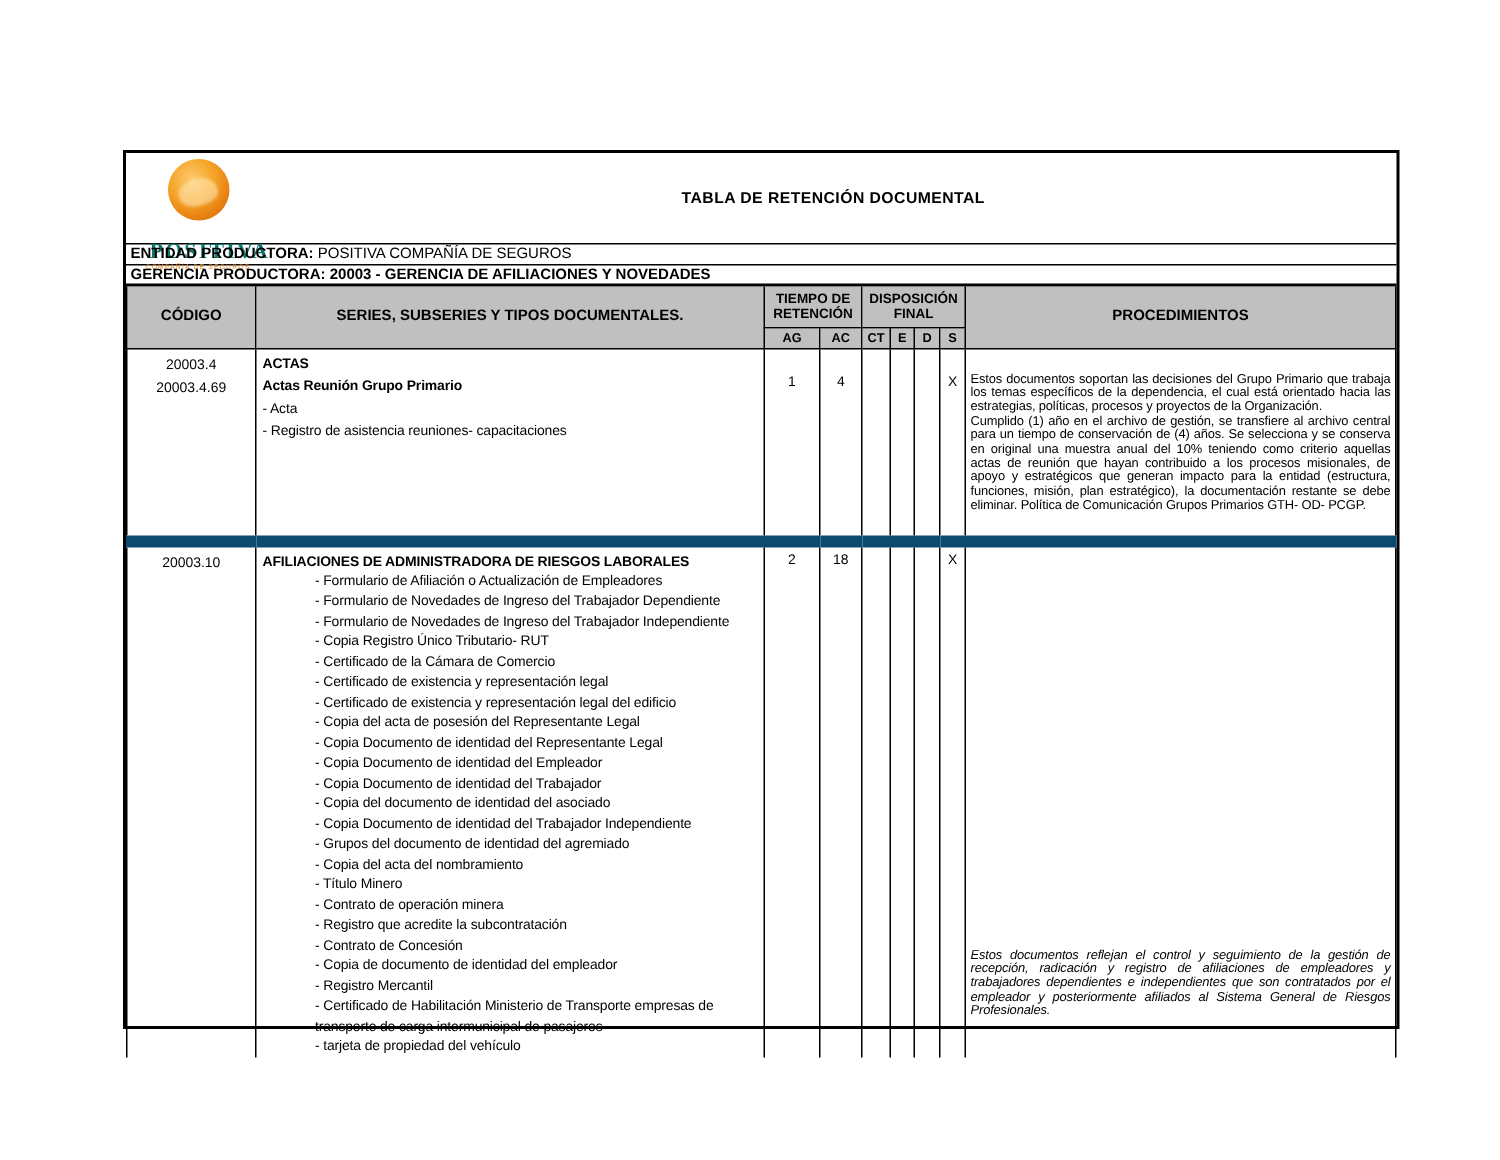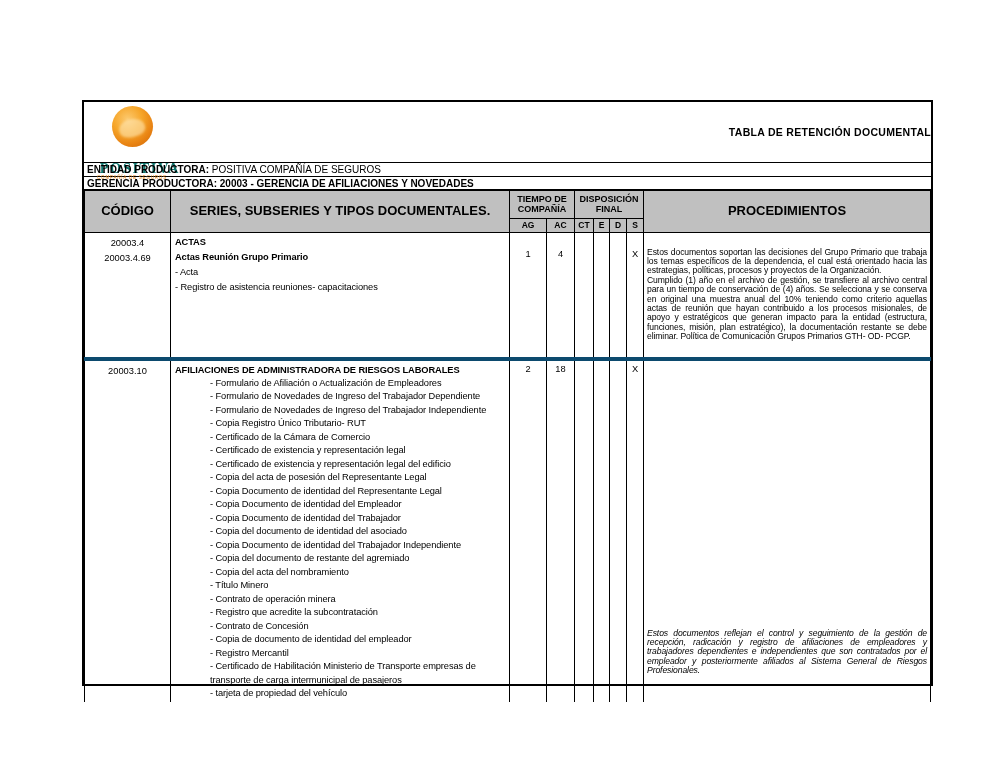--- a/index.html
+++ b/index.html
@@ -15,43 +15,43 @@
   .logo { width:96px; padding-top:3px; text-align:center; }
   .logo-circle { width:41px; height:41px; border-radius:50%; margin:1px auto 0 auto;
     background: radial-gradient(circle at 38% 32%, #fcc96e 0%, #f6a62a 38%, #e88212 68%, #c9660a 100%);
     position:relative; overflow:hidden; }
   .logo-circle:after { content:""; position:absolute; left:7px; top:13px; width:26px; height:18px;
     border-radius:50% 60% 40% 50%; background:rgba(255,235,190,.55);
     transform:rotate(-18deg); filter:blur(1px); }
   .logo-brand { font-family:"Liberation Serif", serif; font-size:14.5px; font-weight:bold;
     color:#0f766e; letter-spacing:1.5px; line-height:13px; margin-top:15px;text-align:right; }
   .logo-tag { font-size:4.5px; color:#e8861a; letter-spacing:.8px; line-height:6px; }
-  .title-wrap { flex:1; display:flex; align-items:center; justify-content:flex-end; }
+  .title-wrap { flex:1; display:flex; align-items:center; justify-content:center; }
   .doc-title { font-size:10.5px; font-weight:bold; letter-spacing:.3px; }
 
   
   .info-row { border-top:1px solid #000; height:14px; line-height:13px;
     padding-left:3px; font-size:10px; white-space:nowrap; overflow:hidden; }
   .info-row.oficina { height:15px; line-height:14px; border-bottom:2px solid #000; }
   .b { font-weight:bold; }
 
   
   table.trd { width:100%; border-collapse:collapse; table-layout:fixed; }
   table.trd th, table.trd td { border:1px solid #000; vertical-align:top; overflow:hidden; }
   table.trd thead th { background:#c0c0c0; font-weight:bold; text-align:center;
     vertical-align:middle; border-top:0; }
   tr.hA { height:27px; }
   tr.hA th { font-size:9px; line-height:10px; }
-  tr.hA th.big { font-size:13px; }
+  tr.hA th.big { font-size:10px; }
   tr.hB { height:14px; }
   tr.hB th { font-size:8.5px; }
 
   tr.r1 { height:109px; }
   tr.r2 { height:343px; }
-  tr.r2 td { border-top:4px solid #0c4a6e; }
+  tr.r2 td { border-top:8px solid #0c4a6e; }
   tr.rlast td { border-bottom:0; }
 
   td.codes { text-align:center; font-size:9.3px; padding-top:3px; }
   td.codes div { line-height:15px; }
   td.series { padding:2px 3px 0 4px; font-size:9.3px; letter-spacing:-.1px; }
   .serie-line { font-weight:bold; line-height:15px; }
   .doc-item { line-height:15px; }
   tr.r2 td.series .serie-line { line-height:14px; }
   tr.r2 .doc-item { line-height:13.5px;margin-left:35px; }
   td.num { text-align:center; font-size:9.3px; }
@@ -92,21 +92,21 @@
         <col style="width:19px">
           <col style="width:16px">
           <col style="width:17px">
           <col style="width:17px">
           <col>
       </colgroup>
       <thead>
         <tr class="hA">
           <th class="big" rowspan="2">CÓDIGO</th>
           <th class="big" rowspan="2">SERIES, SUBSERIES Y TIPOS DOCUMENTALES.</th>
-          <th colspan="2">TIEMPO DE COMPAÑÍA</th>
+          <th colspan="2">TIEMPO DE RETENCIÓN</th>
           <th colspan="4">DISPOSICIÓN FINAL</th>
           <th class="big" rowspan="2">PROCEDIMIENTOS</th>
         </tr>
         <tr class="hB">
           <th>AG</th>
           <th>AC</th>
           <th>CT</th>
           <th>E</th>
           <th>D</th>
           <th>S</th>
@@ -152,21 +152,21 @@
                 <div class="doc-item">- Copia Registro Único Tributario- RUT</div>
                 <div class="doc-item">- Certificado de la Cámara de Comercio</div>
                 <div class="doc-item">- Certificado de existencia y representación legal</div>
                 <div class="doc-item">- Certificado de existencia y representación legal del edificio</div>
                 <div class="doc-item">- Copia del acta de posesión del Representante Legal</div>
                 <div class="doc-item">- Copia Documento de identidad del Representante Legal</div>
                 <div class="doc-item">- Copia Documento de identidad del Empleador</div>
                 <div class="doc-item">- Copia Documento de identidad del Trabajador</div>
                 <div class="doc-item">- Copia del documento de identidad del asociado</div>
                 <div class="doc-item">- Copia Documento de identidad del Trabajador Independiente</div>
-                <div class="doc-item">- Copia del documento de restante del agremiado</div>
+                <div class="doc-item">- Grupos del documento de identidad del agremiado</div>
                 <div class="doc-item">- Copia del acta del nombramiento</div>
                 <div class="doc-item">- Título Minero</div>
                 <div class="doc-item">- Contrato de operación minera</div>
                 <div class="doc-item">- Registro que acredite la subcontratación</div>
                 <div class="doc-item">- Contrato de Concesión</div>
                 <div class="doc-item">- Copia de documento de identidad del empleador</div>
                 <div class="doc-item">- Registro Mercantil</div>
                 <div class="doc-item">- Certificado de Habilitación Ministerio de Transporte empresas de transporte de carga intermunicipal de pasajeros</div>
                 <div class="doc-item">- tarjeta de propiedad del vehículo</div>
               </div>

